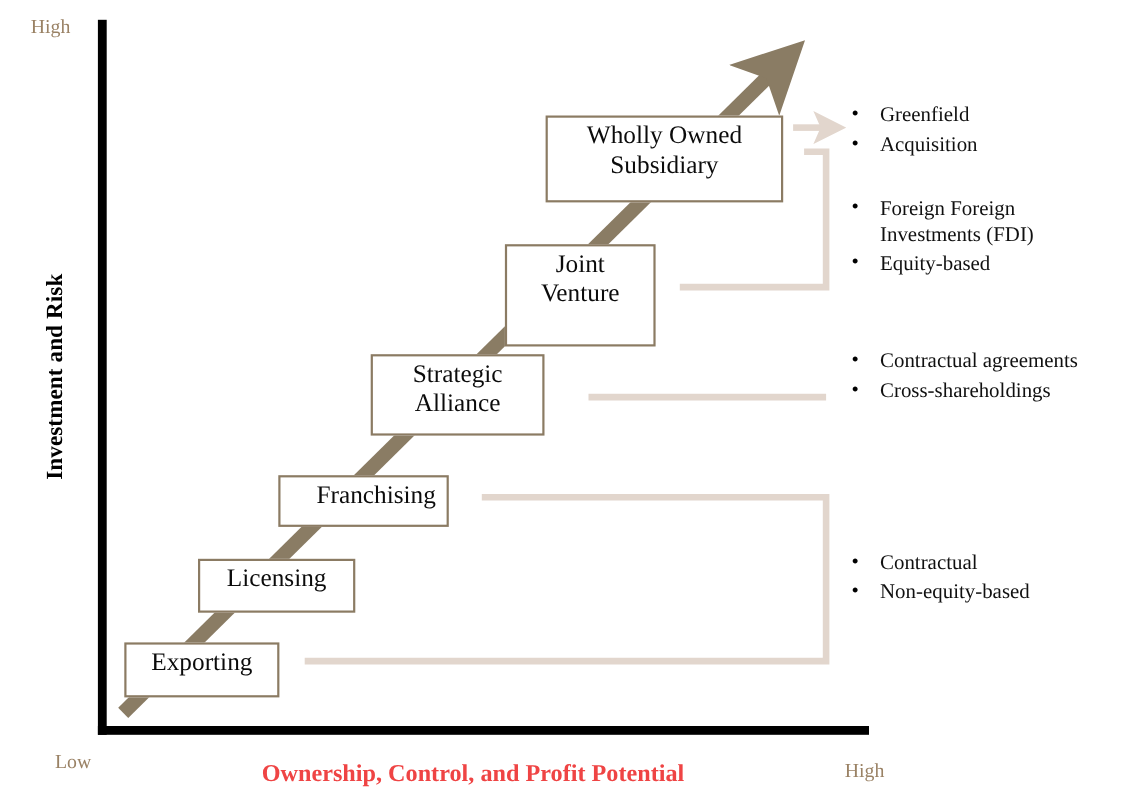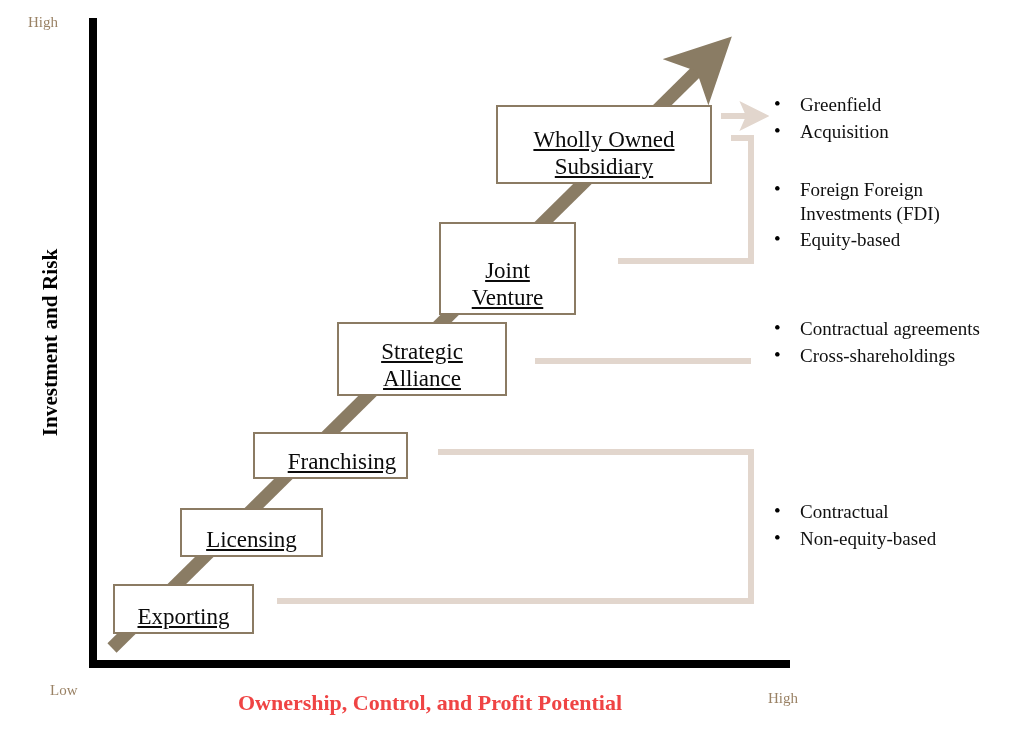--- a/index.html
+++ b/index.html
@@ -54,21 +54,21 @@
     top: 690px;
     width: 560px;
     text-align: center;
     font-family: "Liberation Serif", "DejaVu Serif", serif;
     font-weight: bold;
     font-size: 22px;
     color: #ef4444;
   }
   .tick {
     position: absolute;
-    font-size: 15px;
+    font-size: 18px;
     color: #9a8265;
     font-family: "Liberation Serif", "DejaVu Serif", serif;
   }
   .tick-high-y { left: 28px;  top: 14px; }
   .tick-low-y  { left: 50px;  top: 682px; }
   .tick-high-x { left: 768px; top: 690px; }
 
   
   .trend {
     position: absolute;
@@ -77,38 +77,37 @@
     pointer-events: none;
   }
 
   
   .step-box {
     position: absolute;
     box-sizing: border-box;
     background: #ffffff;
     border: 2px solid #8b7b63;
     display: flex;
-    align-items: flex-end;
+    align-items: flex-start;
     justify-content: center;
     text-align: center;
     color: #0b0b0b;
     font-family: "Liberation Serif", "DejaVu Serif", serif;
     font-size: 23px;
     line-height: 1.18;
     padding: 2px 8px;
     z-index: 5;
-    text-decoration: underline;
   }
   .step-box.two-line { font-size: 23px; }
 
   .box-exporting   { left: 113px; top: 584px; width: 141px; height: 50px; }
   .box-licensing   { left: 163px; top: 508px; width: 143px; height: 49px; margin-left: 17px; }
   .box-franchising { left: 253px; top: 432px; width: 155px; height: 47px; padding-left: 31px; }
-  .box-strategic   { left: 337px; top: 322px; width: 170px; height: 74px; }
-  .box-joint       { left: 439px; top: 222px; width: 137px; height: 93px; }
+  .box-strategic   { left: 337px; top: 322px; width: 158px; height: 74px; }
+  .box-joint       { left: 459px; top: 222px; width: 137px; height: 93px; }
   .box-wholly      { left: 496px; top: 105px; width: 216px; height: 79px; }
 
   
   .connectors {
     position: absolute;
     left: 0; top: 0;
     width: 1024px; height: 730px;
     pointer-events: none;
     z-index: 3;
   }

